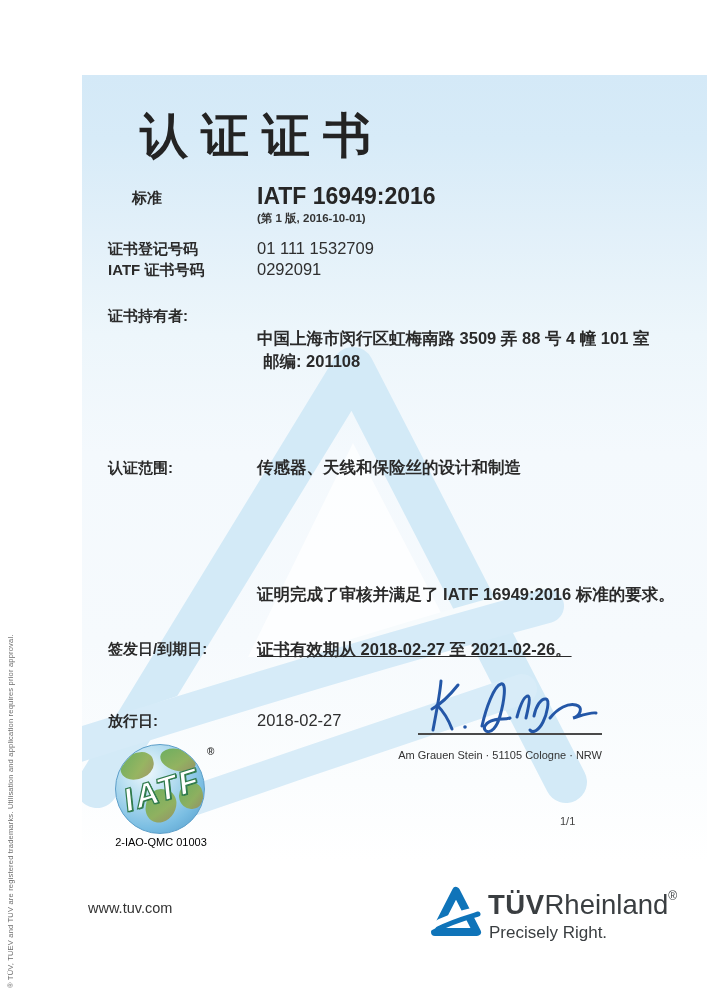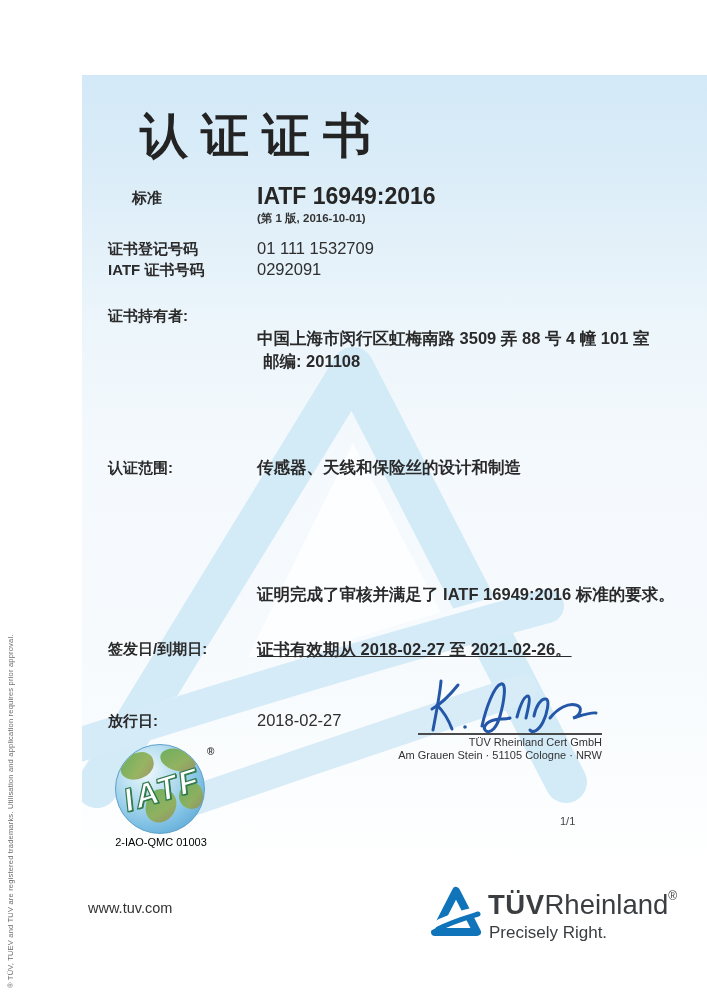--- a/index.html
+++ b/index.html
@@ -121,21 +121,20 @@
       <path d="M38,9 C30,19 21,28 12,33"></path>
       <path d="M17,29 C24,36 29,45 32,53"></path>
       <circle cx="45" cy="51" r="1.8" fill="#2457a7" stroke="none"></circle>
       <path d="M62,50 C66,32 74,10 81,8 C87,6 84,26 80,40 C77,51 71,58 66,55 C62,52 66,46 74,44 C80,42 85,44 90,42"></path>
       <path d="M97,41 C100,30 104,20 108,20 C111,21 108,33 106,42"></path>
       <path d="M114,40 C116,30 121,22 126,23 C130,24 127,38 123,46 C119,54 113,58 110,54"></path>
       <path d="M130,42 C138,32 148,27 156,29 C164,31 160,40 153,42 C160,40 170,36 176,37"></path>
     </g>
   </svg>
   <div class="abs sig-line"></div>
-  <div class="abs issuer" style="top:736px;">TÜV Rheinland Cert GmbH</div>
   <div class="abs issuer" style="top:749px;">Am Grauen Stein · 51105 Cologne · NRW</div>
 
   <div class="iatf-logo">
     <div class="globe">
       <div class="land land1"></div>
       <div class="land land2"></div>
       <div class="land land3"></div>
       <div class="land land4"></div>
       <div class="iatf-word">IATF</div>
     </div>

